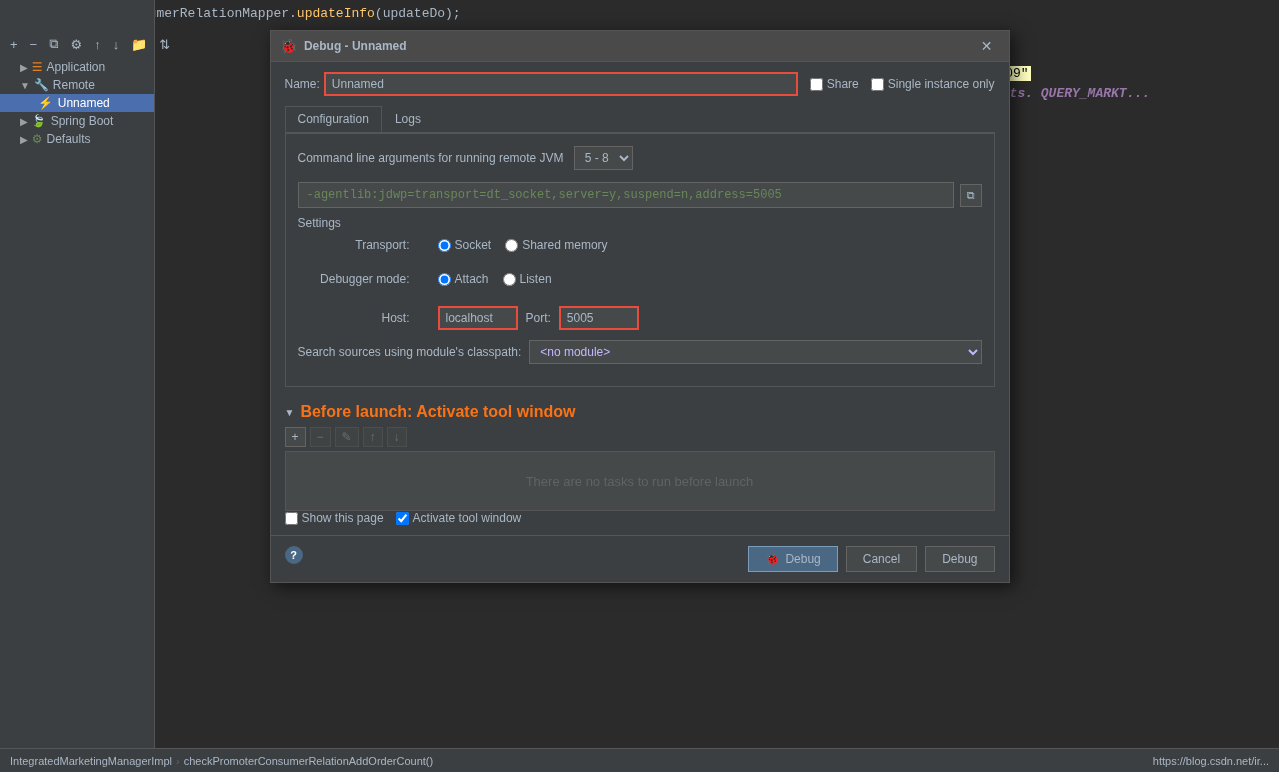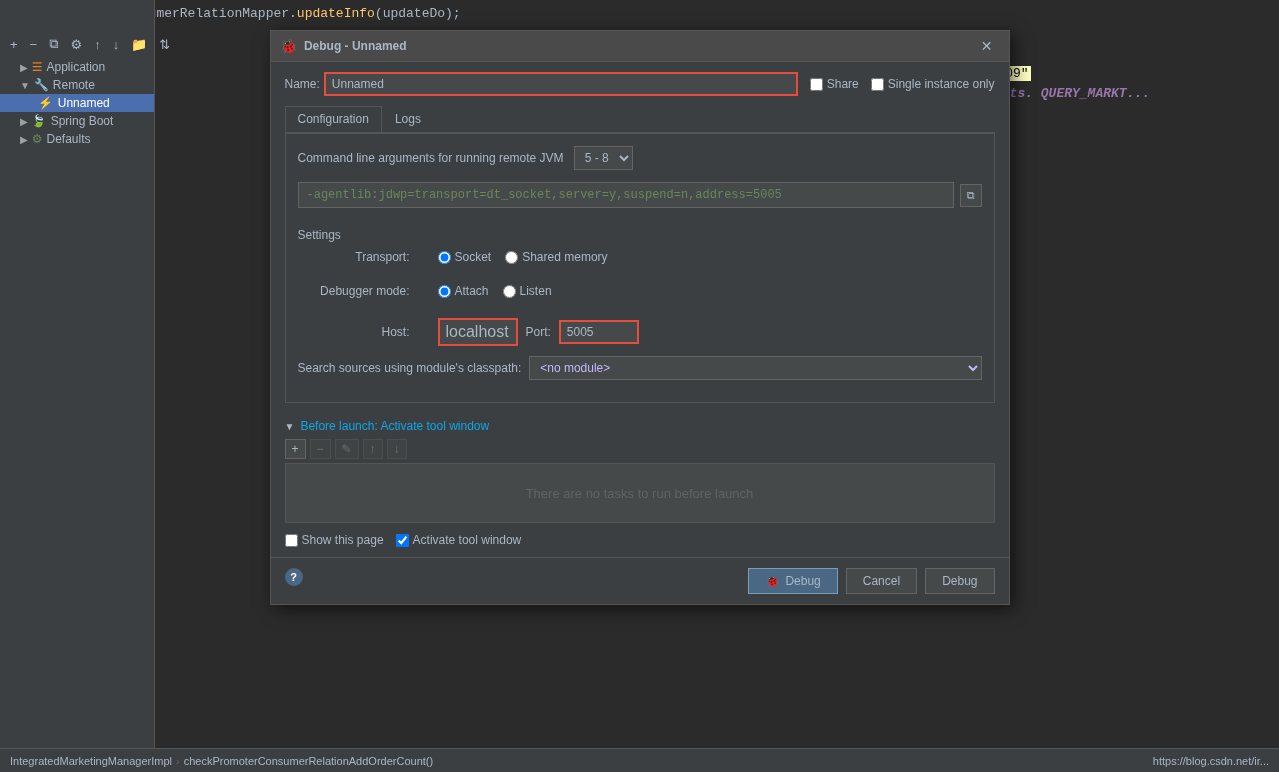--- a/index.html
+++ b/index.html
@@ -218,21 +218,21 @@
       padding: 3px 6px;
       font-size: 12px;
       cursor: pointer;
     }
 
     
     .cmd-string-row {
       display: flex;
       align-items: center;
       gap: 6px;
-      margin-bottom: 20px;
+      margin-bottom: 8px;
     }
 
     .cmd-string-input {
       flex: 1;
       background: #45494a;
       border: 1px solid #646464;
       color: #6a8759;
       padding: 5px 8px;
       font-size: 12px;
       font-family: 'Courier New', monospace;
@@ -280,21 +280,21 @@
       display: flex;
       align-items: center;
       gap: 8px;
     }
 
     .host-input {
       border: 2px solid #e74c3c;
       background: #45494a;
       color: #a9b7c6;
       padding: 3px 6px;
-      font-size: 16px;
+      font-size: 12px;
       width: 80px;
       outline: none;
     }
 
     .port-label { color: #a9b7c6; }
 
     .port-input {
       border: 2px solid #e74c3c;
       background: #45494a;
       color: #a9b7c6;
@@ -331,21 +331,21 @@
 
     .before-launch-header {
       display: flex;
       align-items: center;
       gap: 6px;
       margin-bottom: 6px;
       cursor: pointer;
     }
 
     .expand-icon { color: #a9b7c6; font-size: 10px; }
-    .before-launch-title { color: #0ea5e9; font-size: 12px; }
+    .before-launch-title { color: #f97316; font-size: 16px; font-weight: bold; }
 
     .before-launch-toolbar {
       display: flex;
       gap: 4px;
       margin-bottom: 4px;
     }
 
     .toolbar-btn {
       background: #45494a;
       border: 1px solid #646464;
@@ -364,21 +364,21 @@
       align-items: center;
       justify-content: center;
     }
 
     .no-tasks-text { color: #606366; font-size: 13px; }
 
     
     .bottom-checkboxes {
       display: flex;
       gap: 12px;
-      margin-top: 10px;
+      margin-top: 0;
       align-items: center;
     }
 
     .bottom-check-label {
       display: flex;
       align-items: center;
       gap: 4px;
       color: #a9b7c6;
       cursor: pointer;
       font-size: 12px;

